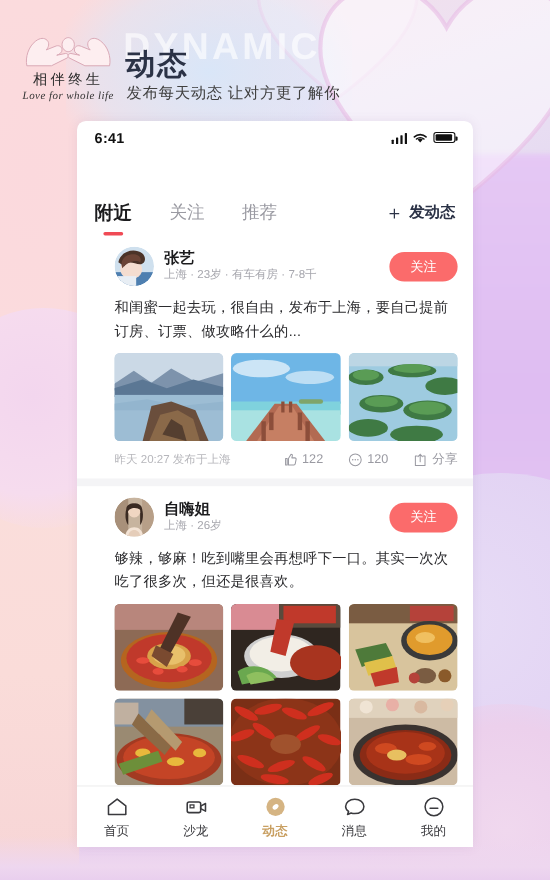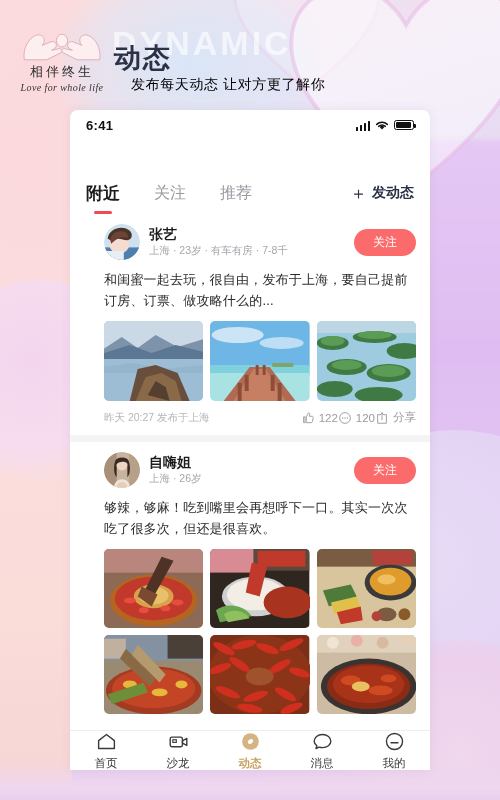--- a/index.html
+++ b/index.html
@@ -70,22 +70,22 @@
   #watermark {
     position:absolute; left:112px; top:24px;
     font-size:34px; font-weight:700; letter-spacing:3px;
     color:rgba(255,255,255,.62);
   }
   #pageTitle {
     position:absolute; left:114px; top:40px;
     font-size:27px; font-weight:700; color:#2b3246; letter-spacing:2px;
   }
   #pageSub {
-    position:absolute; left:131px; top:76px;
-    font-size:14px; color:#000000; letter-spacing:.6px;
+    position:absolute; left:115px; top:76px;
+    font-size:14px; color:#404040; letter-spacing:.6px;
   }
 
   
   #phone {
     position:absolute; left:70px; top:110px; width:360px; height:660px;
     background:#ffffff; border-radius:8px 8px 0 0; overflow:hidden; z-index:4;
     box-shadow:0 0 10px rgba(120,90,140,.10);
   }
 
   
@@ -129,28 +129,28 @@
   .ptext { font-size:13px; color:#2b2b2e; line-height:1.62; margin-top:9px; letter-spacing:.2px; }
 
   .gallery3 { display:flex; gap:7px; margin-top:10px; }
   .gallery3 .cell { flex:1; height:80px; border-radius:5px; overflow:hidden; position:relative; }
   .grid3x2 { display:grid; grid-template-columns:repeat(3,1fr); gap:7px; margin-top:10px; }
   .grid3x2 .cell { height:79px; border-radius:5px; overflow:hidden; position:relative; }
   .cell svg { position:absolute; inset:0; width:100%; height:100%; display:block; }
 
   .pfoot { display:flex; align-items:center; margin-top:9px; padding-bottom:10px; }
   .ptime { font-size:10.5px; color:#b6b6bb; }
-  .acts { margin-left:auto; display:flex; align-items:center; }
+  .acts { margin-left:auto; display:flex; align-items:center; gap:22px; }
   .act { display:flex; align-items:center; gap:4px; font-size:11.5px; color:#9a9aa2; cursor:pointer; }
   .act svg { width:14px; height:14px; display:block; }
   .divider { height:7px; background:#f4f4f6; }
 
   
   #bottomnav {
-    position:absolute; left:0; bottom:0; width:360px; height:40px;
+    position:absolute; left:0; bottom:0; width:360px; height:56px;
     background:#fff; border-top:1px solid #eee;
     display:flex; align-items:center;
   }
   .nav { flex:1; text-align:center; cursor:pointer; }
   .nav .nicon { height:22px; display:flex; align-items:center; justify-content:center; }
   .nav .nicon svg { width:21px; height:21px; display:block; }
   .nav .nlabel { font-size:11.5px; color:#3a3a3e; margin-top:3px; }
   .nav.active .nlabel { color:#c9a063; font-weight:700; }
 </style>
 </head>

